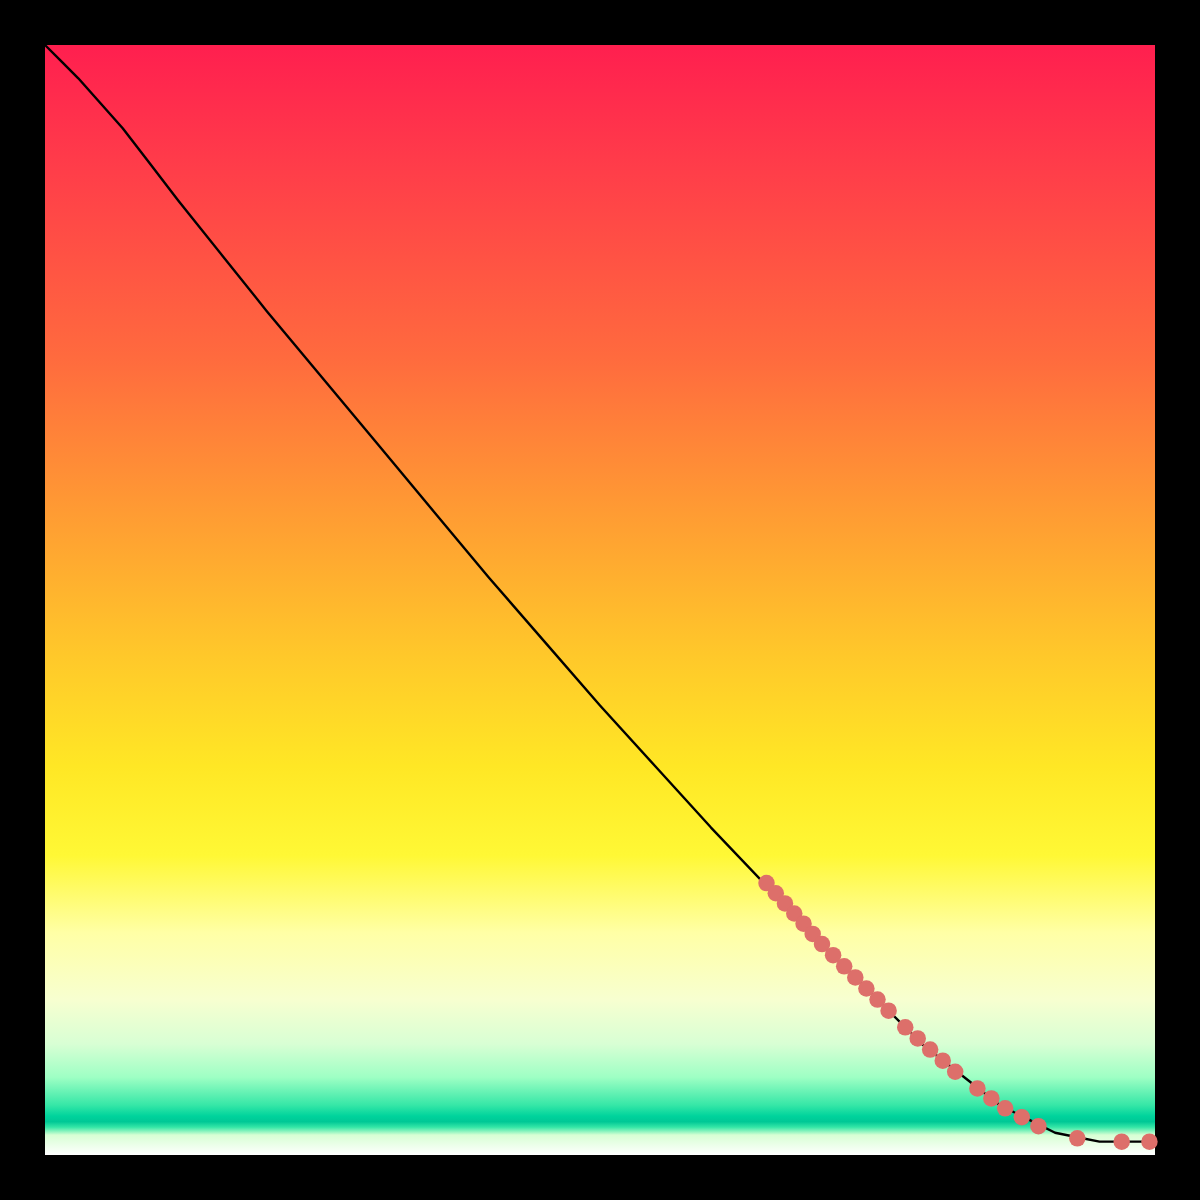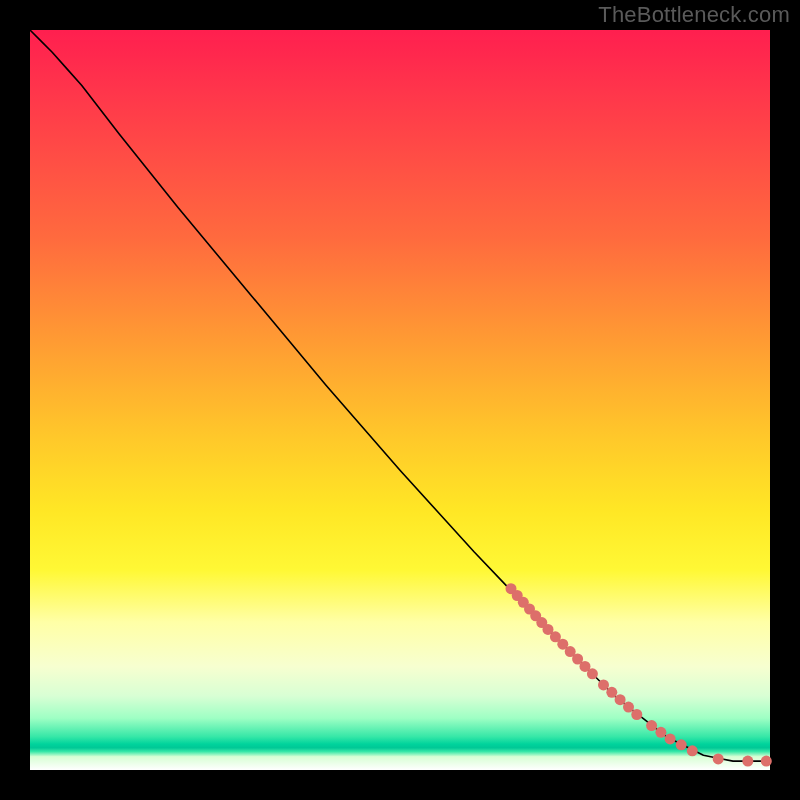--- a/index.html
+++ b/index.html
@@ -70,21 +70,20 @@
     stroke-linecap: round;
   }
   .dot {
     fill: #dd6f6a;
   }
 </style>
 </head>
 <body>
 
 <div class="frame">
-  <div class="watermark">TheBottleneck.com</div>
   <div class="plot">
     <svg viewBox="0 0 740 740">
       <path id="curve-path" class="curve" d="M 0.0 0.0 C 8.9 8.9, 13.3 13.3, 22.2 22.2 C 34.0 35.5, 40.0 42.2, 51.8 55.5 C 66.6 74.7, 74.0 84.4, 88.8 103.6 C 112.5 133.2, 124.3 148.0, 148.0 177.6 C 177.6 213.1, 192.4 230.9, 222.0 266.4 C 251.6 301.9, 266.4 319.7, 296.0 355.2 C 325.6 389.2, 340.4 406.3, 370.0 440.3 C 399.6 472.9, 414.4 489.1, 444.0 521.7 C 473.6 552.8, 488.4 568.3, 518.0 599.4 C 544.6 626.0, 558.0 639.4, 584.6 666.0 C 605.3 682.3, 615.7 690.4, 636.4 706.7 C 651.2 714.1, 658.6 717.8, 673.4 725.2 C 685.2 727.6, 691.2 728.8, 703.0 731.1 C 717.8 731.1, 725.2 731.1, 740.0 731.1"></path>
       <g id="dots-group">
           <circle cx="481.0" cy="558.7" r="5.5" class="dot"></circle>
           <circle cx="487.2" cy="565.5" r="5.5" class="dot"></circle>
           <circle cx="493.3" cy="572.3" r="5.5" class="dot"></circle>
           <circle cx="499.5" cy="579.0" r="5.5" class="dot"></circle>
           <circle cx="505.7" cy="585.8" r="5.5" class="dot"></circle>
           <circle cx="511.8" cy="592.6" r="5.5" class="dot"></circle>

